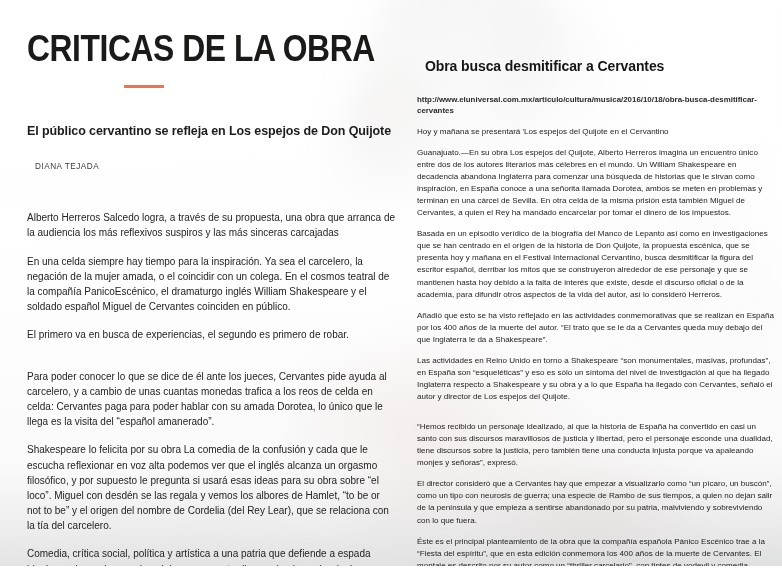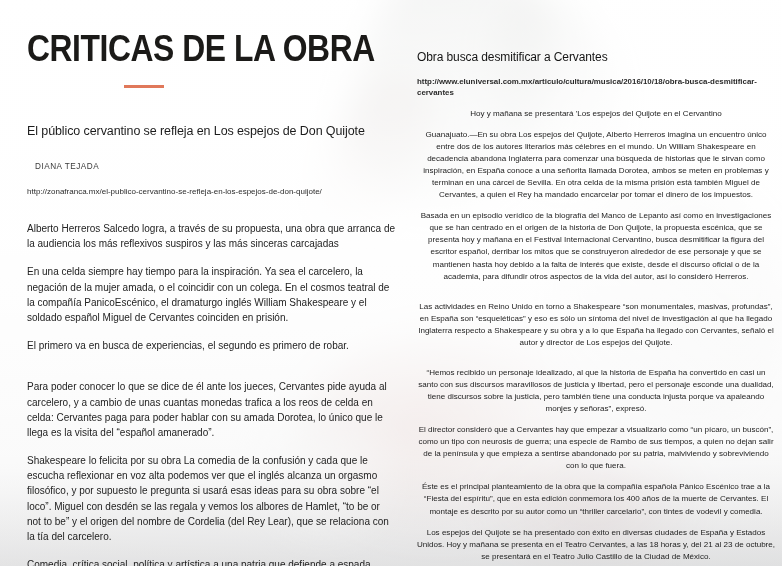--- a/index.html
+++ b/index.html
@@ -78,43 +78,43 @@
     transform:scaleX(.86);
     transform-origin:left center;
     margin:0 0 0 0;
     white-space:nowrap;
   }
   .divider{
     width:40px;height:3px;background:#e0785a;
     margin:18px 0 0 97px;
   }
   .sub-head{
-    font-size:12.5px;font-weight:400;color:#1c1c1c;
+    font-size:12.5px;font-weight:700;color:#1c1c1c;
     line-height:1.3;margin:0;letter-spacing:-.1px;
     white-space:nowrap;
   }
   .byline{
     font-size:8.2px;color:#3a3a3a;letter-spacing:.5px;
     margin:0;
     padding-left:8px;
   }
   .url{
     font-size:8px;color:#2b2b2b;line-height:1.35;
     margin:0;word-break:break-word;
   }
   .para{
     font-size:10px;color:#232323;line-height:1.52;
     margin:0;text-align:left;
   }
   .col-right .sec-head{
-    font-size:12px;font-weight:400;color:#151515;
-    margin:0;letter-spacing:-.1px;
+    font-size:14px;font-weight:700;color:#151515;
+    margin:8px;letter-spacing:-.1px;
   }
   .col-right .url{font-size:7.9px;line-height:1.38;font-weight:bold;}
-  .col-right .para{font-size:8.05px;line-height:1.5;text-align:center;}
+  .col-right .para{font-size:8.05px;line-height:1.5;}
 
   .sp-1{height:9px;}
   .sp-2{height:13px;}
   .sp-3{height:16px;}
   .sp-4{height:23px;}
   .sp-6{height:35px;}
 </style>
 </head>
 <body>
 
@@ -140,27 +140,26 @@
 
       <div class="divider"></div>
 
       <div class="sp-6"></div>
       <h2 class="sub-head">El público cervantino se refleja en Los espejos de Don Quijote</h2>
 
       <div class="sp-4"></div>
       <p class="byline">DIANA TEJADA</p>
 
       <div class="sp-3"></div>
-      <p class="url">http://zonafranca.mx/el-publico-cervantino-se-refleja-en-los-espejos-de-don-quijote/</p>
 
       <div class="sp-4"></div>
       <p class="para">Alberto Herreros Salcedo logra, a través de su propuesta, una obra que arranca de la audiencia los más reflexivos suspiros y las más sinceras carcajadas</p>
 
       <div class="sp-2"></div>
-      <p class="para">En una celda siempre hay tiempo para la inspiración. Ya sea el carcelero, la negación de la mujer amada, o el coincidir con un colega.    En el cosmos teatral de la compañía PanicoEscénico, el dramaturgo inglés William Shakespeare y el soldado español Miguel de Cervantes coinciden en prisión.</p>
+      <p class="para">En una celda siempre hay tiempo para la inspiración. Ya sea el carcelero, la negación de la mujer amada, o el coincidir con un colega.    En el cosmos teatral de la compañía PanicoEscénico, el dramaturgo inglés William Shakespeare y el soldado español Miguel de Cervantes coinciden en público.</p>
 
       <div class="sp-2"></div>
       <p class="para">El primero va en busca de experiencias, el segundo es primero de robar.</p>
 
       <div class="sp-2"></div>
 
       <div class="sp-2"></div>
       <p class="para">Para poder conocer lo que se dice de él ante los jueces, Cervantes pide ayuda al carcelero, y a cambio de unas cuantas monedas trafica a los reos de celda en celda: Cervantes paga para poder hablar con su amada Dorotea, lo único que le llega es la visita del “español amanerado”.</p>
 
       <div class="sp-2"></div>
@@ -181,20 +180,21 @@
       <div class="sp-1"></div>
       <p class="para">Hoy y mañana se presentará 'Los espejos del Quijote en el Cervantino</p>
 
       <div class="sp-1"></div>
       <p class="para">Guanajuato.—En su obra Los espejos del Quijote, Alberto Herreros imagina un encuentro único entre dos de los autores literarios más célebres en el mundo. Un William Shakespeare en decadencia abandona Inglaterra para comenzar una búsqueda de historias que le sirvan como inspiración, en España conoce a una señorita llamada Dorotea, ambos se meten en problemas y terminan en una cárcel de Sevilla. En otra celda de la misma prisión está también Miguel de Cervantes, a quien el Rey ha mandado encarcelar por tomar el dinero de los impuestos.</p>
 
       <div class="sp-1"></div>
       <p class="para"> Basada en un episodio verídico de la biografía del Manco de Lepanto así como en investigaciones que se han centrado en el origen de la historia de Don Quijote, la propuesta escénica, que se presenta hoy y mañana en el Festival Internacional Cervantino, busca desmitificar la figura del escritor español, derribar los mitos que se construyeron alrededor de ese personaje y que se mantienen hasta hoy debido a la falta de interés que existe, desde el discurso oficial o de la academia, para difundir otros aspectos de la vida del autor, así lo consideró Herreros.</p>
 
       <div class="sp-1"></div>
+      <p class="para"> Añadió que esto se ha visto reflejado en las actividades conmemorativas que se realizan en España por los 400 años de la muerte del autor. “El trato que se le da a Cervantes queda muy debajo del que Inglaterra le da a Shakespeare”.</p>
 
       <div class="sp-1"></div>
       <p class="para"> Las actividades en Reino Unido en torno a Shakespeare “son monumentales, masivas, profundas”, en España son “esqueléticas” y eso es sólo un síntoma del nivel de investigación al que ha llegado Inglaterra respecto a Shakespeare y su obra y a lo que España ha llegado con Cervantes, señaló el autor y director de Los espejos del Quijote.</p>
 
       <div class="sp-1"></div>
 
       <div class="sp-1"></div>
       <p class="para"> “Hemos recibido un personaje idealizado, al que la historia de España ha convertido en casi un santo con sus discursos maravillosos de justicia y libertad, pero el personaje esconde una dualidad, tiene discursos sobre la justicia, pero también tiene una conducta injusta porque va apaleando monjes y señoras”, expresó.</p>
 
       <div class="sp-1"></div>

